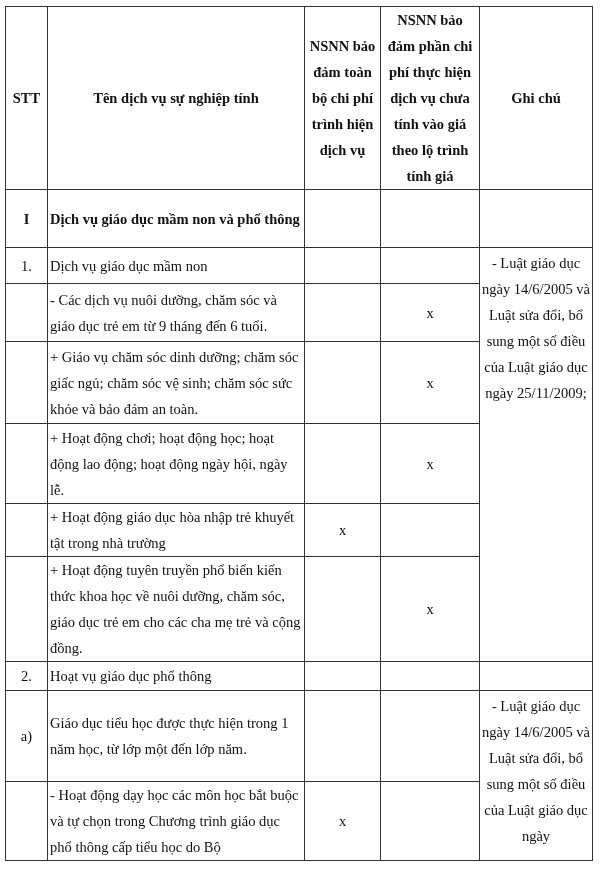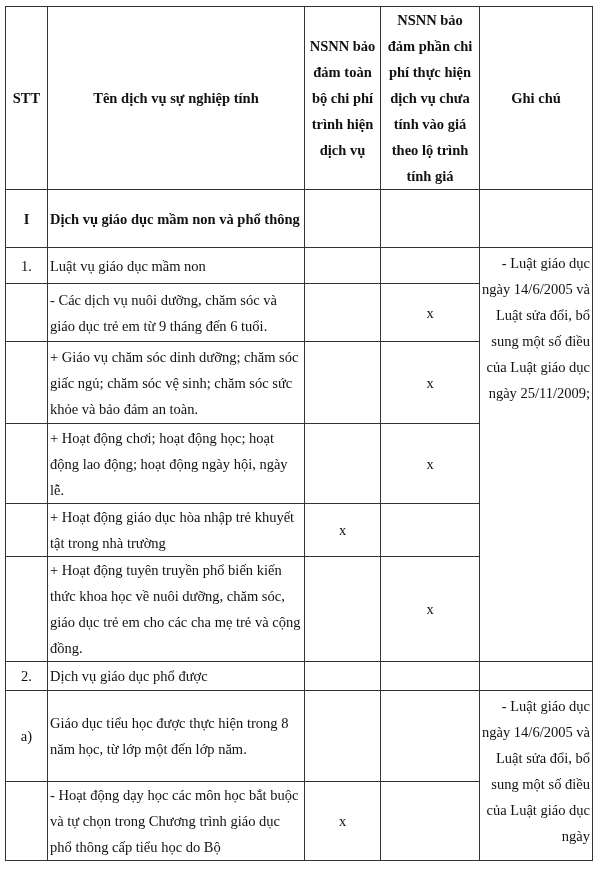--- a/index.html
+++ b/index.html
@@ -7,21 +7,21 @@
          font-family: "Liberation Serif", serif; color: #111; }
   table.doc { position: absolute; left: 5px; top: 6px; border-collapse: collapse;
               table-layout: fixed; width: 587px; }
   table.doc td, table.doc th { border: 1.5px solid #333; padding: 0 2px; vertical-align: middle;
               font-size: 14.5px; line-height: 26px; margin-left: 48px; }
   th { font-weight: bold; text-align: center; }
   .c-stt { text-align: center; }
   .c-x { text-align: center; }
   .name { text-align: left; }
   .bold { font-weight: bold; }
-  .note { vertical-align: top !important; text-align: right; padding-top: 2px !important; }
+  .note { vertical-align: top !important; text-align: center; padding-top: 2px !important; }
   .hdr-cell { font-size: 14.5px; line-height: 23.5px; }
 </style>
 </head>
 <body>
 
 <table class="doc">
   <colgroup>
     <col style="width:42px">
     <col style="width:257px">
     <col style="width:76px">
@@ -40,21 +40,21 @@
   <tr style="height:58px">
     <td class="c-stt bold">I</td>
     <td class="name bold">Dịch vụ giáo dục mầm non và phổ thông</td>
     <td class="c-x"></td>
     <td class="c-x"></td>
     <td></td>
   </tr>
 
   <tr style="height:36px">
     <td class="c-stt">1.</td>
-    <td class="name">Luật vụ giáo dục mầm non</td>
+    <td class="name">Dịch vụ giáo dục mầm non</td>
     <td class="c-x"></td>
     <td class="c-x"></td>
     <td class="note" rowspan="6">- Luật giáo dục ngày 14/6/2005 và Luật sửa đổi, bổ sung một số điều của Luật giáo dục ngày 25/11/2009;</td>
   </tr>
 
   <tr style="height:58px">
     <td class="c-stt"></td>
     <td class="name">- Các dịch vụ nuôi dưỡng, chăm sóc và giáo dục trẻ em từ 9 tháng đến 6 tuổi.</td>
     <td class="c-x"></td>
     <td class="c-x">x</td>
@@ -83,29 +83,29 @@
 
   <tr style="height:105px">
     <td class="c-stt"></td>
     <td class="name">+ Hoạt động tuyên truyền phổ biến kiến thức khoa học về nuôi dưỡng, chăm sóc, giáo dục trẻ em cho các cha mẹ trẻ và cộng đồng.</td>
     <td class="c-x"></td>
     <td class="c-x">x</td>
   </tr>
 
   <tr style="height:29px">
     <td class="c-stt">2.</td>
-    <td class="name">Dịch vụ giáo dục phổ được</td>
+    <td class="name">Hoạt vụ giáo dục phổ thông</td>
     <td class="c-x"></td>
     <td class="c-x"></td>
     <td></td>
   </tr>
 
   <tr style="height:91px">
     <td class="c-stt">a)</td>
-    <td class="name">Giáo dục tiểu học được thực hiện trong 8 năm học, từ lớp một đến lớp năm.</td>
+    <td class="name">Giáo dục tiểu học được thực hiện trong 1 năm học, từ lớp một đến lớp năm.</td>
     <td class="c-x"></td>
     <td class="c-x"></td>
     <td class="note" rowspan="2">- Luật giáo dục ngày 14/6/2005 và Luật sửa đổi, bổ sung một số điều của Luật giáo dục ngày</td>
   </tr>
 
   <tr style="height:74px">
     <td class="c-stt"></td>
     <td class="name">- Hoạt động dạy học các môn học bắt buộc và tự chọn trong Chương trình giáo dục phổ thông cấp tiểu học do Bộ</td>
     <td class="c-x">x</td>
     <td class="c-x"></td>

